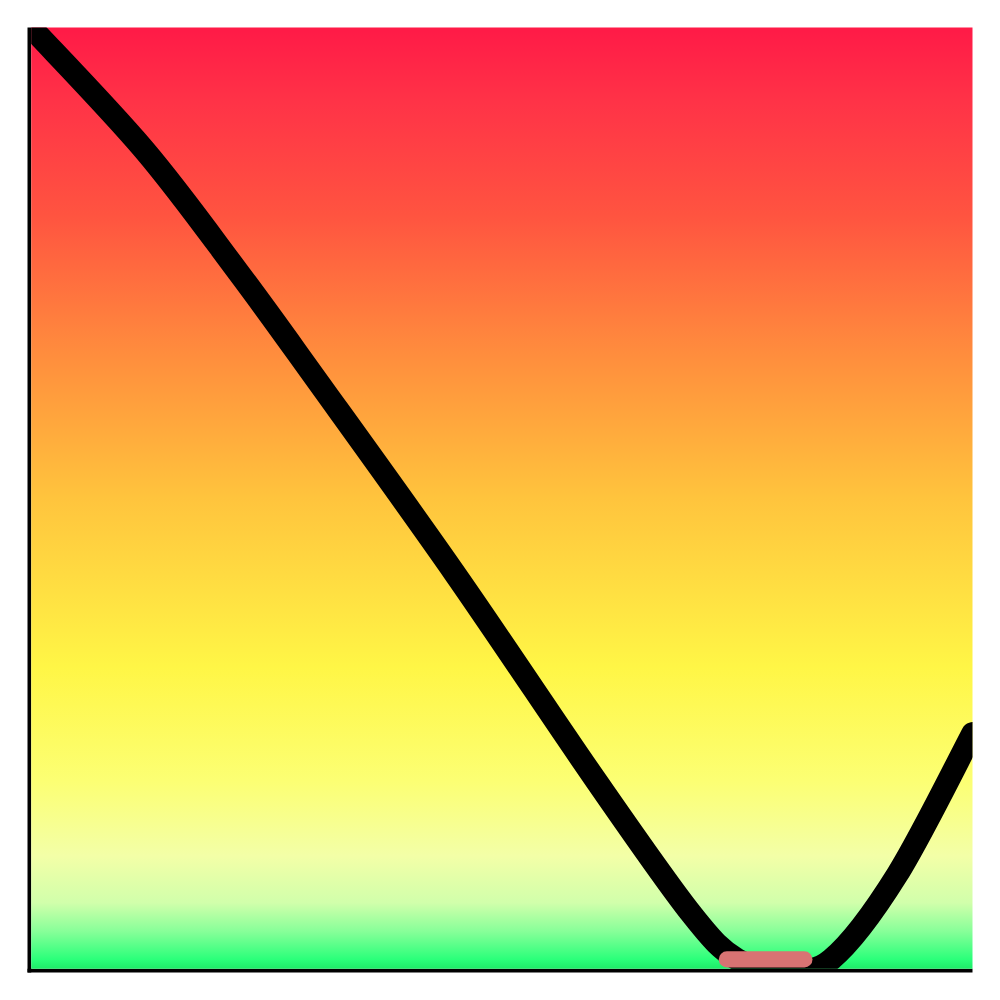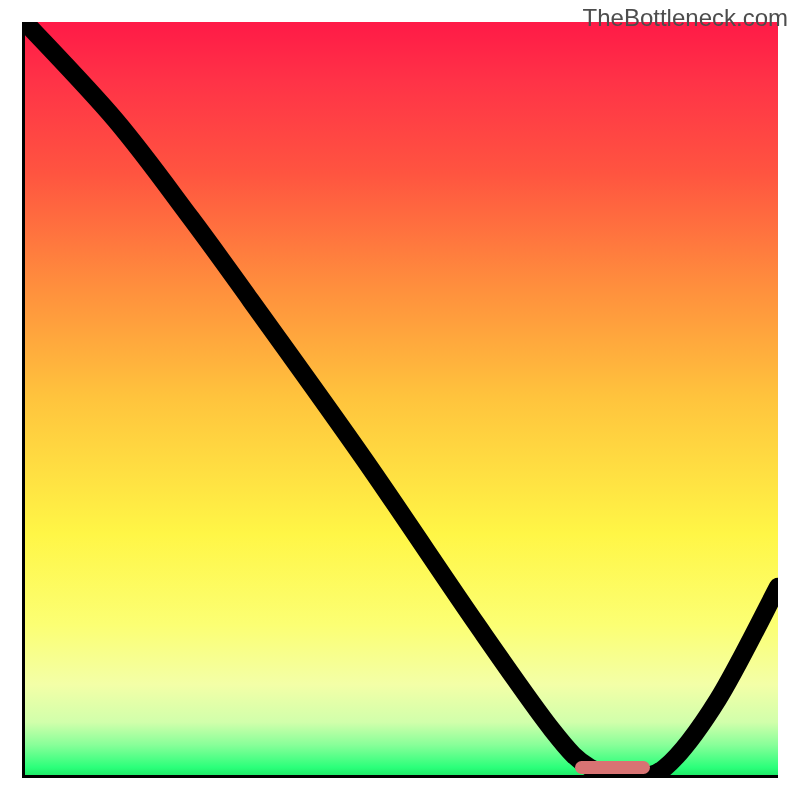--- a/index.html
+++ b/index.html
@@ -77,21 +77,20 @@
     position: absolute;
     z-index: 3;
     height: 13px;
     border-radius: 7px;
     background: #d87373;
   }
 </style>
 </head>
 <body>
 <div class="container">
-  <div class="watermark">TheBottleneck.com</div>
   <div class="gradient-bg"></div>
 
   <svg class="chart" viewBox="0 0 100 100" preserveAspectRatio="none">
     <path id="curve-path" class="curve" d="M 0 0 C 2.00 2.17, 8.33 8.67, 12.00 13.00 C 15.67 17.33, 19.00 22.00, 22.00 26.00 C 25.00 30.00, 26.17 31.67, 30.00 37.00 C 33.83 42.33, 40.00 50.83, 45.00 58.00 C 50.00 65.17, 55.83 74.00, 60.00 80.00 C 64.17 86.00, 67.50 90.83, 70.00 94.00 C 72.50 97.17, 73.33 98.00, 75.00 99.00 C 76.67 100.00, 78.33 100.00, 80.00 100.00 C 81.67 100.00, 83.00 100.67, 85.00 99.00 C 87.00 97.33, 89.50 94.00, 92.00 90.00 C 94.50 86.00, 98.67 77.50, 100.00 75.00 "></path>
   </svg>
 
   <div class="marker" id="opt-marker" style="left: 574.69px; width: 75.3px; top: 761px;"></div>
 
   <div class="plot-frame"></div>
 </div>

